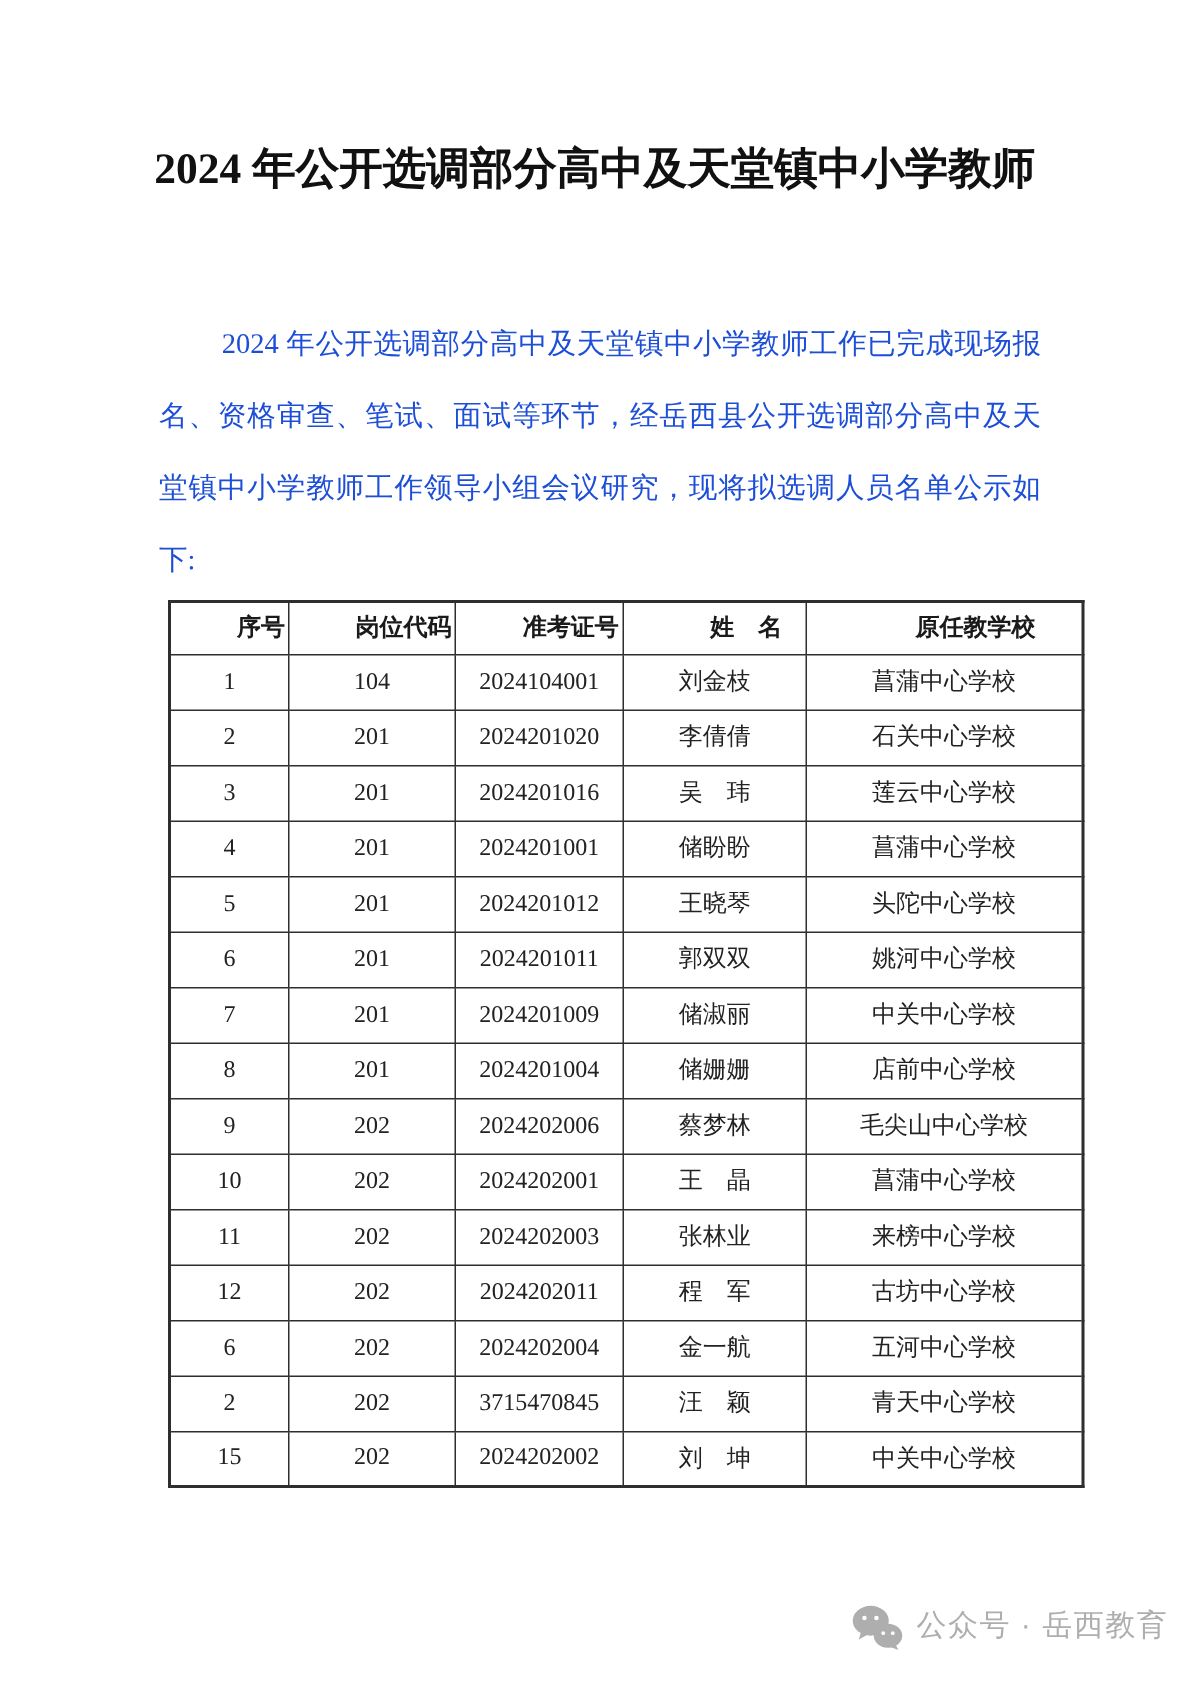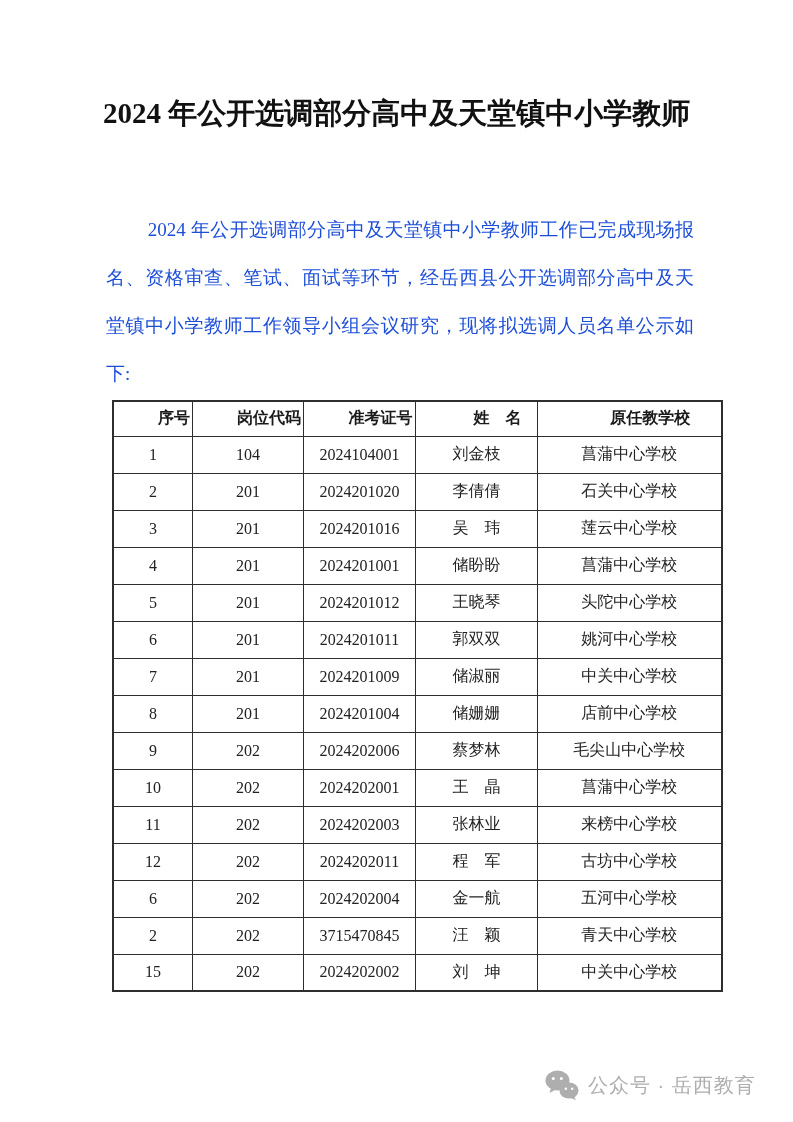--- a/index.html
+++ b/index.html
@@ -65,23 +65,23 @@
     color: #222222;
   }
   .col-seq   { width: 41px; }
   .col-code  { width: 85px; }
   .col-exam  { width: 112px; }
   .col-name  { width: 122px; }
   .col-school{ width: 184px; }
   .page-footer {
     position: absolute;
     top: 1070px;
-    left: 545px;
+    left: 568px;
     display: flex;
-    align-items: center;
+    align-items: flex-start;
     gap: 9px;
   }
   .wechat-icon { display: block; }
   .footer-label {
     font-family: "Liberation Sans", "DejaVu Sans", sans-serif;
     font-size: 20px;
     letter-spacing: 1px;
     color: #aeaeae;
     white-space: nowrap;
   }

